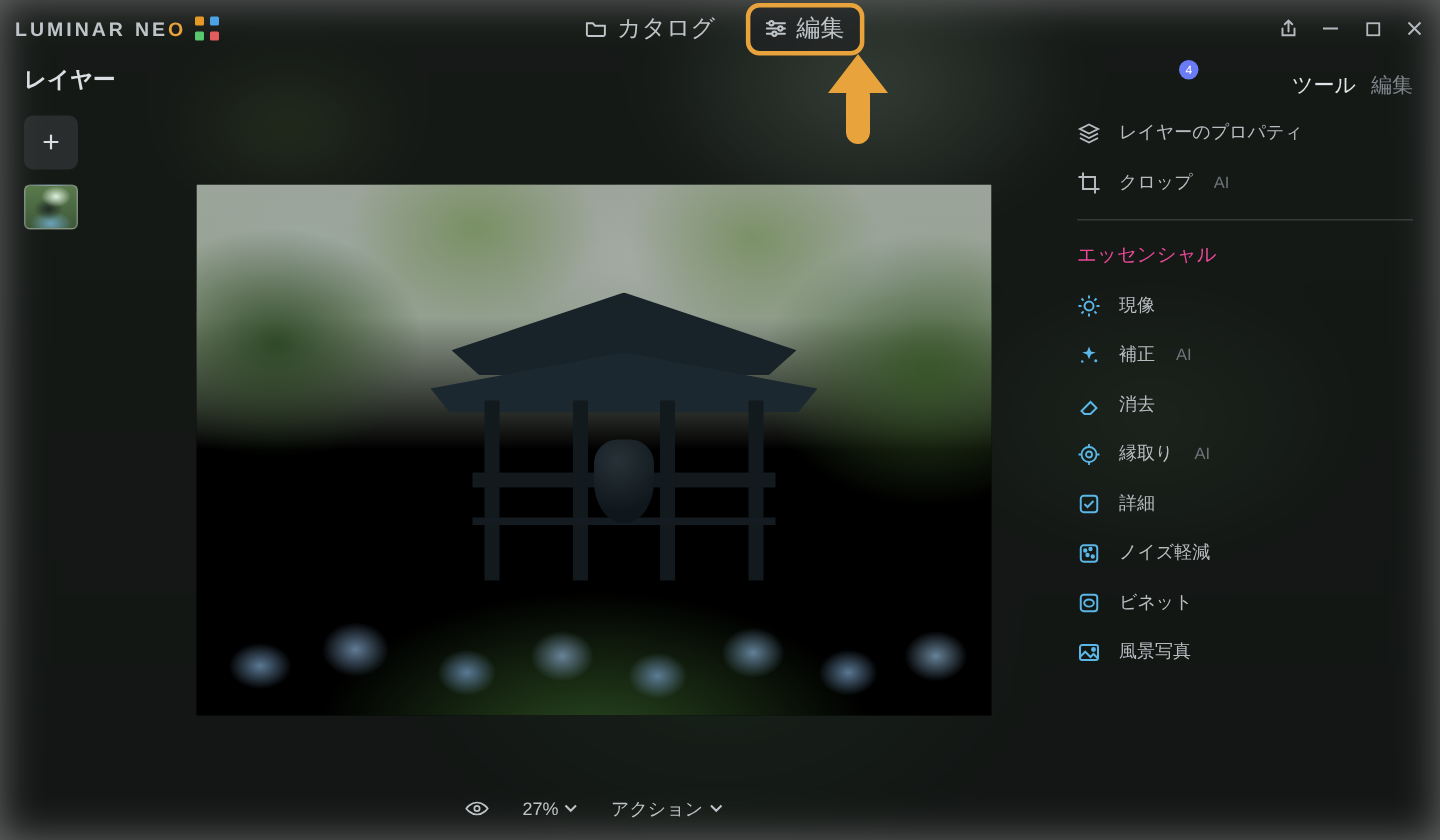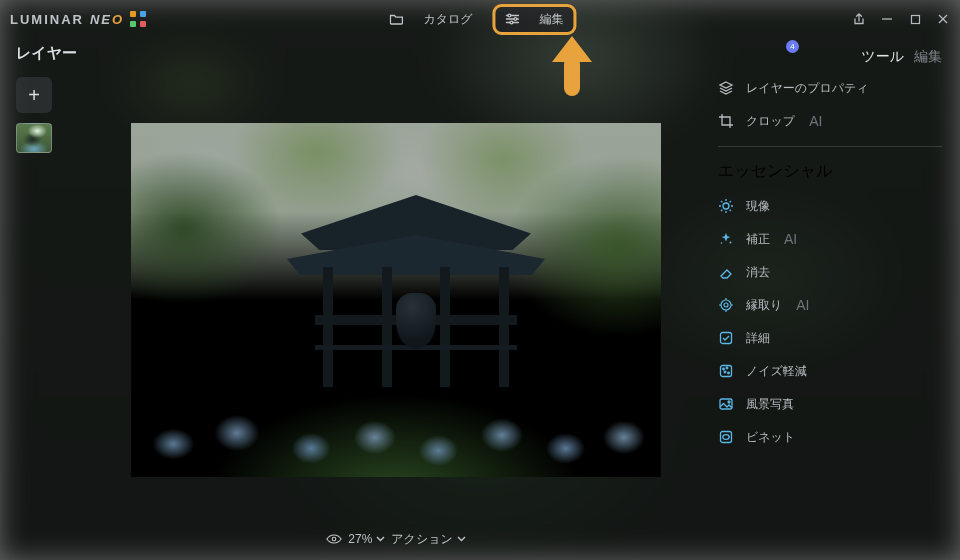--- a/index.html
+++ b/index.html
@@ -43,22 +43,22 @@
   }
   .logo-puzzle span { position:absolute; width:6px; height:6px; border-radius:1px; }
   .pz1{ left:0;top:0;background:#E59A28;} .pz2{ right:0;top:0;background:#4AA3E6;}
   .pz3{ left:0;bottom:0;background:#58C86E;} .pz4{ right:0;bottom:0;background:#E35D5D;}
 
   .topnav {
     position: absolute; left: 50%; transform: translateX(-50%);
     display: flex; align-items: center; gap: 14px;
   }
   .topnav-item {
-    display: flex; align-items: center; gap: 20px;
-    font-size: 12px;
+    display: flex; align-items: center; gap: 7px;
+    font-size: 16px;
     color: #BFC4C8; cursor: pointer;
     padding: 4px 6px;
   }
   .topnav-item .ico { width:14px; height:14px; display:inline-flex; align-items:center; justify-content:center; color:#BFC4C8; }
   .topnav-item.highlight {
     border: 3px solid #E9A33C; border-radius: 9px;
     padding: 4px 10px; background: rgba(30,30,32,.55);
   }
 
   .winctrls {
@@ -162,33 +162,33 @@
     justify-content:flex-end;
   }
   .righthdr .lbl1 { font-size:14px; color:#E2E5E8; }
   .righthdr .lbl2 { font-size:14px; color:#7E838A; }
   .dotbadge {
     position:absolute; left:86px; top:2px;
     width:13px; height:13px; border-radius:50%;
     background:#6B7BF5; color:#fff; font-size:8px; line-height:13px; text-align:center;
   }
   .rp-item {
-    display:flex; align-items:flex-start; gap:12px;
+    display:flex; align-items:center; gap:12px;
     padding: 8px 18px; font-size:12px; color:#B8BCC1; cursor:pointer;
     position:relative;
   }
-  .rp-item .ai-tag { font-size:14px; color:#6E737A; margin-left:2px; }
+  .rp-item .ai-tag { font-size:11px; color:#6E737A; margin-left:2px; }
   .rp-item .ico { width:16px; height:16px; display:inline-flex; align-items:center; justify-content:center; }
   .rp-divider { height:1px; background:rgba(150,155,162,.25); margin: 8px 18px 10px; }
-  .rp-section-title { font-size:16px; color:#000000; padding:4px 18px 8px; }
+  .rp-section-title { font-size:13px; color:#ec4899; padding:4px 18px 8px; }
 
   
   .bottombar {
     position:absolute; left:131px; width:530px; bottom:6px; height:30px;
-    display:flex; align-items:center; justify-content:center; gap:6px;
+    display:flex; align-items:center; justify-content:center; gap:22px;
     color:#BFC4C8; font-size:12px;
   }
   .bottombar .ico { width:16px; height:16px; display:inline-flex; align-items:center; justify-content:center; }
   .zoom { display:flex; align-items:center; gap:4px; cursor:pointer; }
   .action { display:flex; align-items:center; gap:4px; cursor:pointer; }
 
   
   .arrowwrap {
     position:absolute; left:550px; top:36px; width:44px; height:64px;
     pointer-events:none;
@@ -209,21 +209,21 @@
 </style>
 </head>
 <body>
 
 <div class="bgphoto"></div>
 <div class="dim"></div>
 
 <div class="topbar">
   <div class="logo">
     <span>LUMINAR</span>
-    <span style="letter-spacing:2px;font-style:italic;">
+    <span style="letter-spacing:2px;">
       <span>NE</span><span style="color:#E9A33C">O</span>
     </span>
     <span class="logo-puzzle">
       <span class="pz1"></span>
         <span class="pz2"></span>
         <span class="pz3"></span>
         <span class="pz4"></span>
     </span>
   </div>
 
@@ -411,35 +411,35 @@
             <circle cx="9" cy="5" r=".8" fill="#5BB7E8"></circle>
             <circle cx="7" cy="9" r=".8" fill="#5BB7E8"></circle>
             <circle cx="10.5" cy="10" r=".8" fill="#5BB7E8"></circle>
           </svg>
         </span>
         <span>ノイズ軽減</span>
       </div>
       <div class="rp-item">
         <span class="ico">
           <svg width="16" height="16" viewBox="0 0 16 16" fill="none" stroke="#5BB7E8" stroke-width="1.3">
+            <rect x="2.5" y="2.5" width="11" height="11" rx="2"></rect>
+            <ellipse cx="8" cy="8" rx="3.2" ry="2.4"></ellipse>
+          </svg>
+        </span>
+        <span>ビネット</span>
+      </div>
+      <div class="rp-item">
+        <span class="ico">
+          <svg width="16" height="16" viewBox="0 0 16 16" fill="none" stroke="#5BB7E8" stroke-width="1.3">
             <rect x="2" y="3" width="12" height="10" rx="1.5"></rect>
             <path d="M2 11l3.5-3.5L9 11l2-2 3 3"></path>
             <circle cx="11" cy="6" r="1" fill="#5BB7E8"></circle>
           </svg>
         </span>
         <span>風景写真</span>
       </div>
-      <div class="rp-item">
-        <span class="ico">
-          <svg width="16" height="16" viewBox="0 0 16 16" fill="none" stroke="#5BB7E8" stroke-width="1.3">
-            <rect x="2.5" y="2.5" width="11" height="11" rx="2"></rect>
-            <ellipse cx="8" cy="8" rx="3.2" ry="2.4"></ellipse>
-          </svg>
-        </span>
-        <span>ビネット</span>
-      </div>
     </div>
 </div>
 
 <div class="arrowwrap">
   <div class="arrowhead"></div>
   <div class="arrowstem"></div>
 </div>
 
 </body></html>

